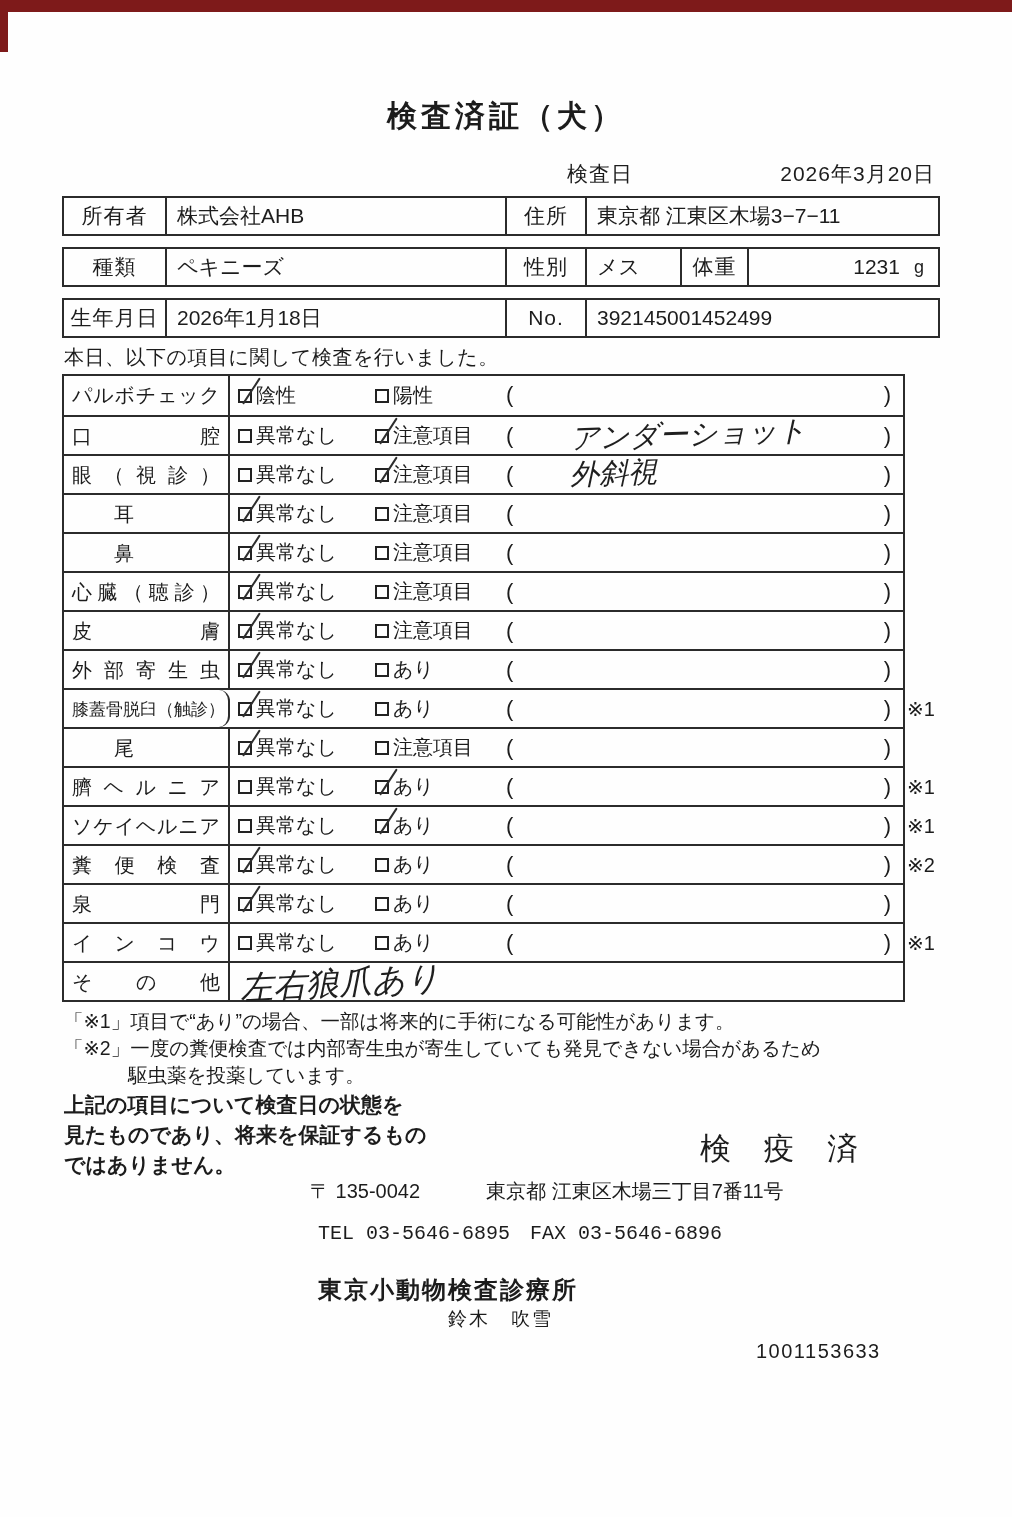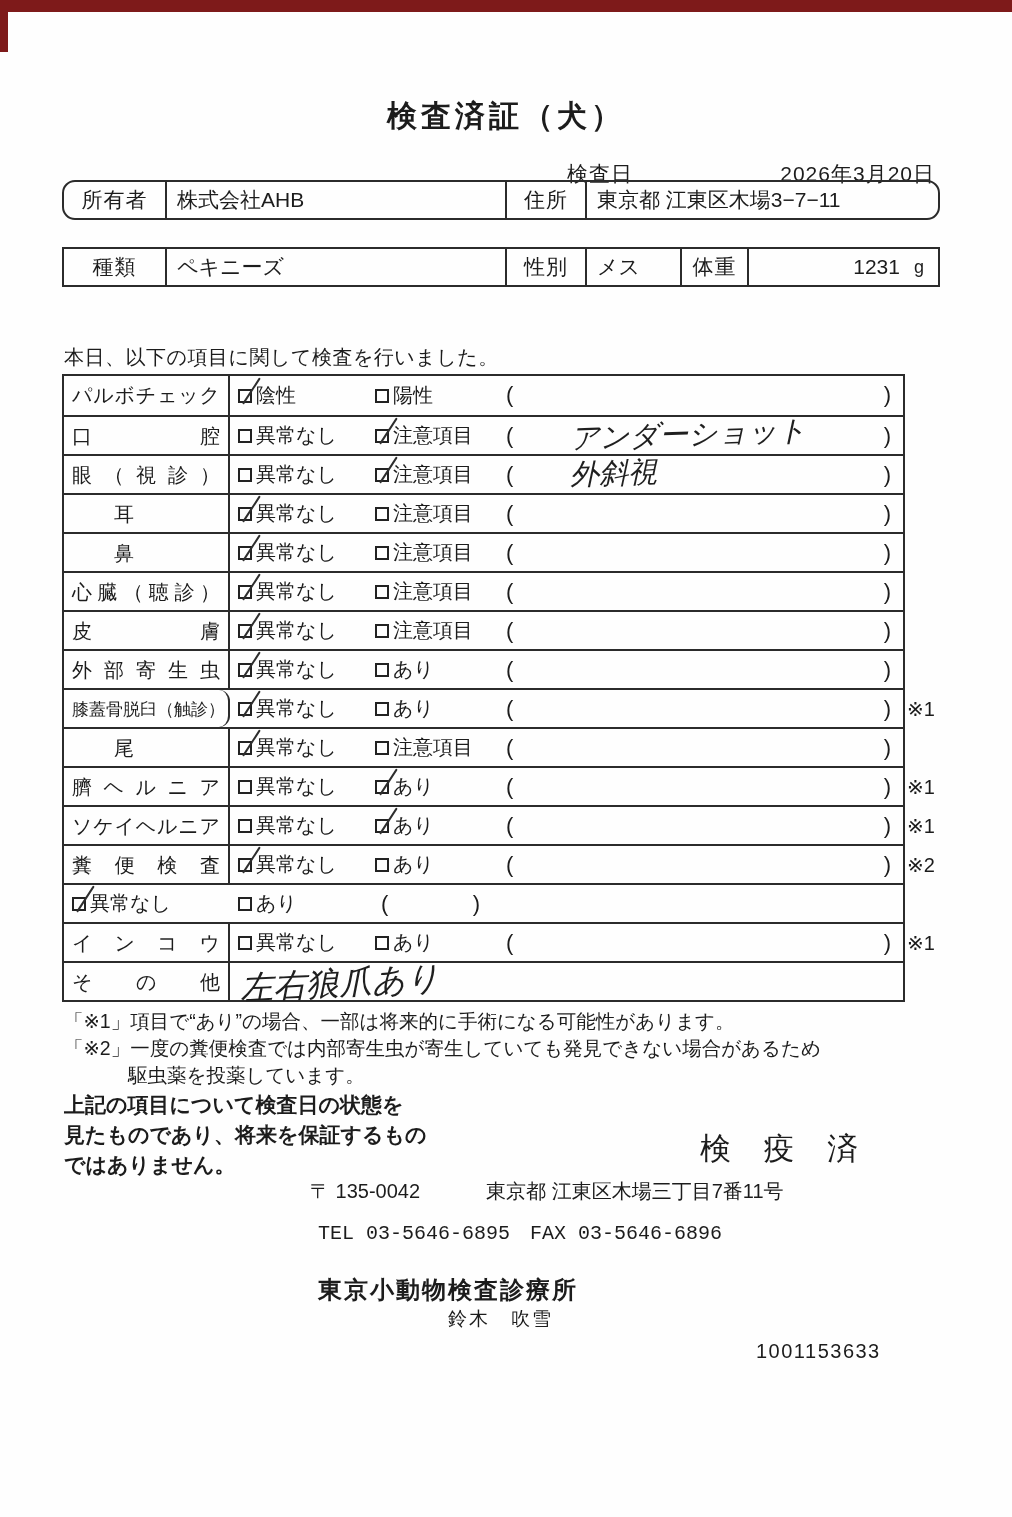--- a/index.html
+++ b/index.html
@@ -23,21 +23,21 @@
   .daterow-label{position:absolute;top:160px;left:567px;font-size:21px;letter-spacing:1px;}
   .daterow-value{position:absolute;top:160px;right:77px;font-size:21px;letter-spacing:1px;}
 
   
   .info-row{position:absolute;left:62px;width:878px;height:40px;border:2px solid var(--line);
             display:grid;align-items:stretch;font-size:21px;}
   .info-row .cell{display:flex;align-items:center;border-right:2px solid var(--line);overflow:hidden;white-space:nowrap;}
   .info-row .cell:last-child{border-right:none;}
   .info-row .lab{justify-content:center;letter-spacing:1px;}
   .info-row .val{padding-left:10px;}
-  #inforow1{top:180px;grid-template-columns:103px 340px 80px 1fr;border-radius:13px;}
+  #inforow1{top:196px;grid-template-columns:103px 340px 80px 1fr;}
   #inforow2{top:247px;grid-template-columns:103px 340px 80px 95px 67px 1fr;}
   #inforow3{top:298px;grid-template-columns:103px 340px 80px 1fr;}
   .weightcell{justify-content:flex-end;padding-right:14px;}
   .unit{font-size:18px;margin-left:14px;}
 
   .intro{position:absolute;left:64px;top:344px;font-size:20px;letter-spacing:.5px;}
 
   
   .exam{position:absolute;left:62px;top:374px;width:843px;border:2px solid var(--line);}
   .exam-row{display:grid;grid-template-columns:166px 137px 125px 1fr;height:39px;}
@@ -101,20 +101,26 @@
     <div class="cell val">ペキニーズ</div>
     <div class="cell lab">性別</div>
     <div class="cell val">メス</div>
     <div class="cell lab">体重</div>
     <div class="cell val weightcell">
       <span>1231</span>
       <span class="unit">g</span>
     </div>
   </div>
 
+  <div class="info-row" id="inforow3">
+    <div class="cell lab">生年月日</div>
+    <div class="cell val">2026年1月18日</div>
+    <div class="cell lab">No.</div>
+    <div class="cell val">392145001452499</div>
+  </div>
 
   <div class="intro">本日、以下の項目に関して検査を行いました。</div>
 
   <div class="exam">
 
     <div class="exam-row">
       <div class="label">パルボチェック</div>
       <div class="opt">
         <span class="cb checked"></span>
         <span>陰性</span>
@@ -341,20 +347,21 @@
       </div>
       <div class="paren">
         <span class="po">(</span>
         <span class="hand"></span>
         <span class="pc">)</span>
         <span class="fnote">※2</span>
       </div>
     </div>
 
     <div class="exam-row">
+      <div class="label">泉門</div>
       <div class="opt">
         <span class="cb checked"></span>
         <span>異常なし</span>
       </div>
       <div class="opt">
         <span class="cb"></span>
         <span>あり</span>
       </div>
       <div class="paren">
         <span class="po">(</span>

